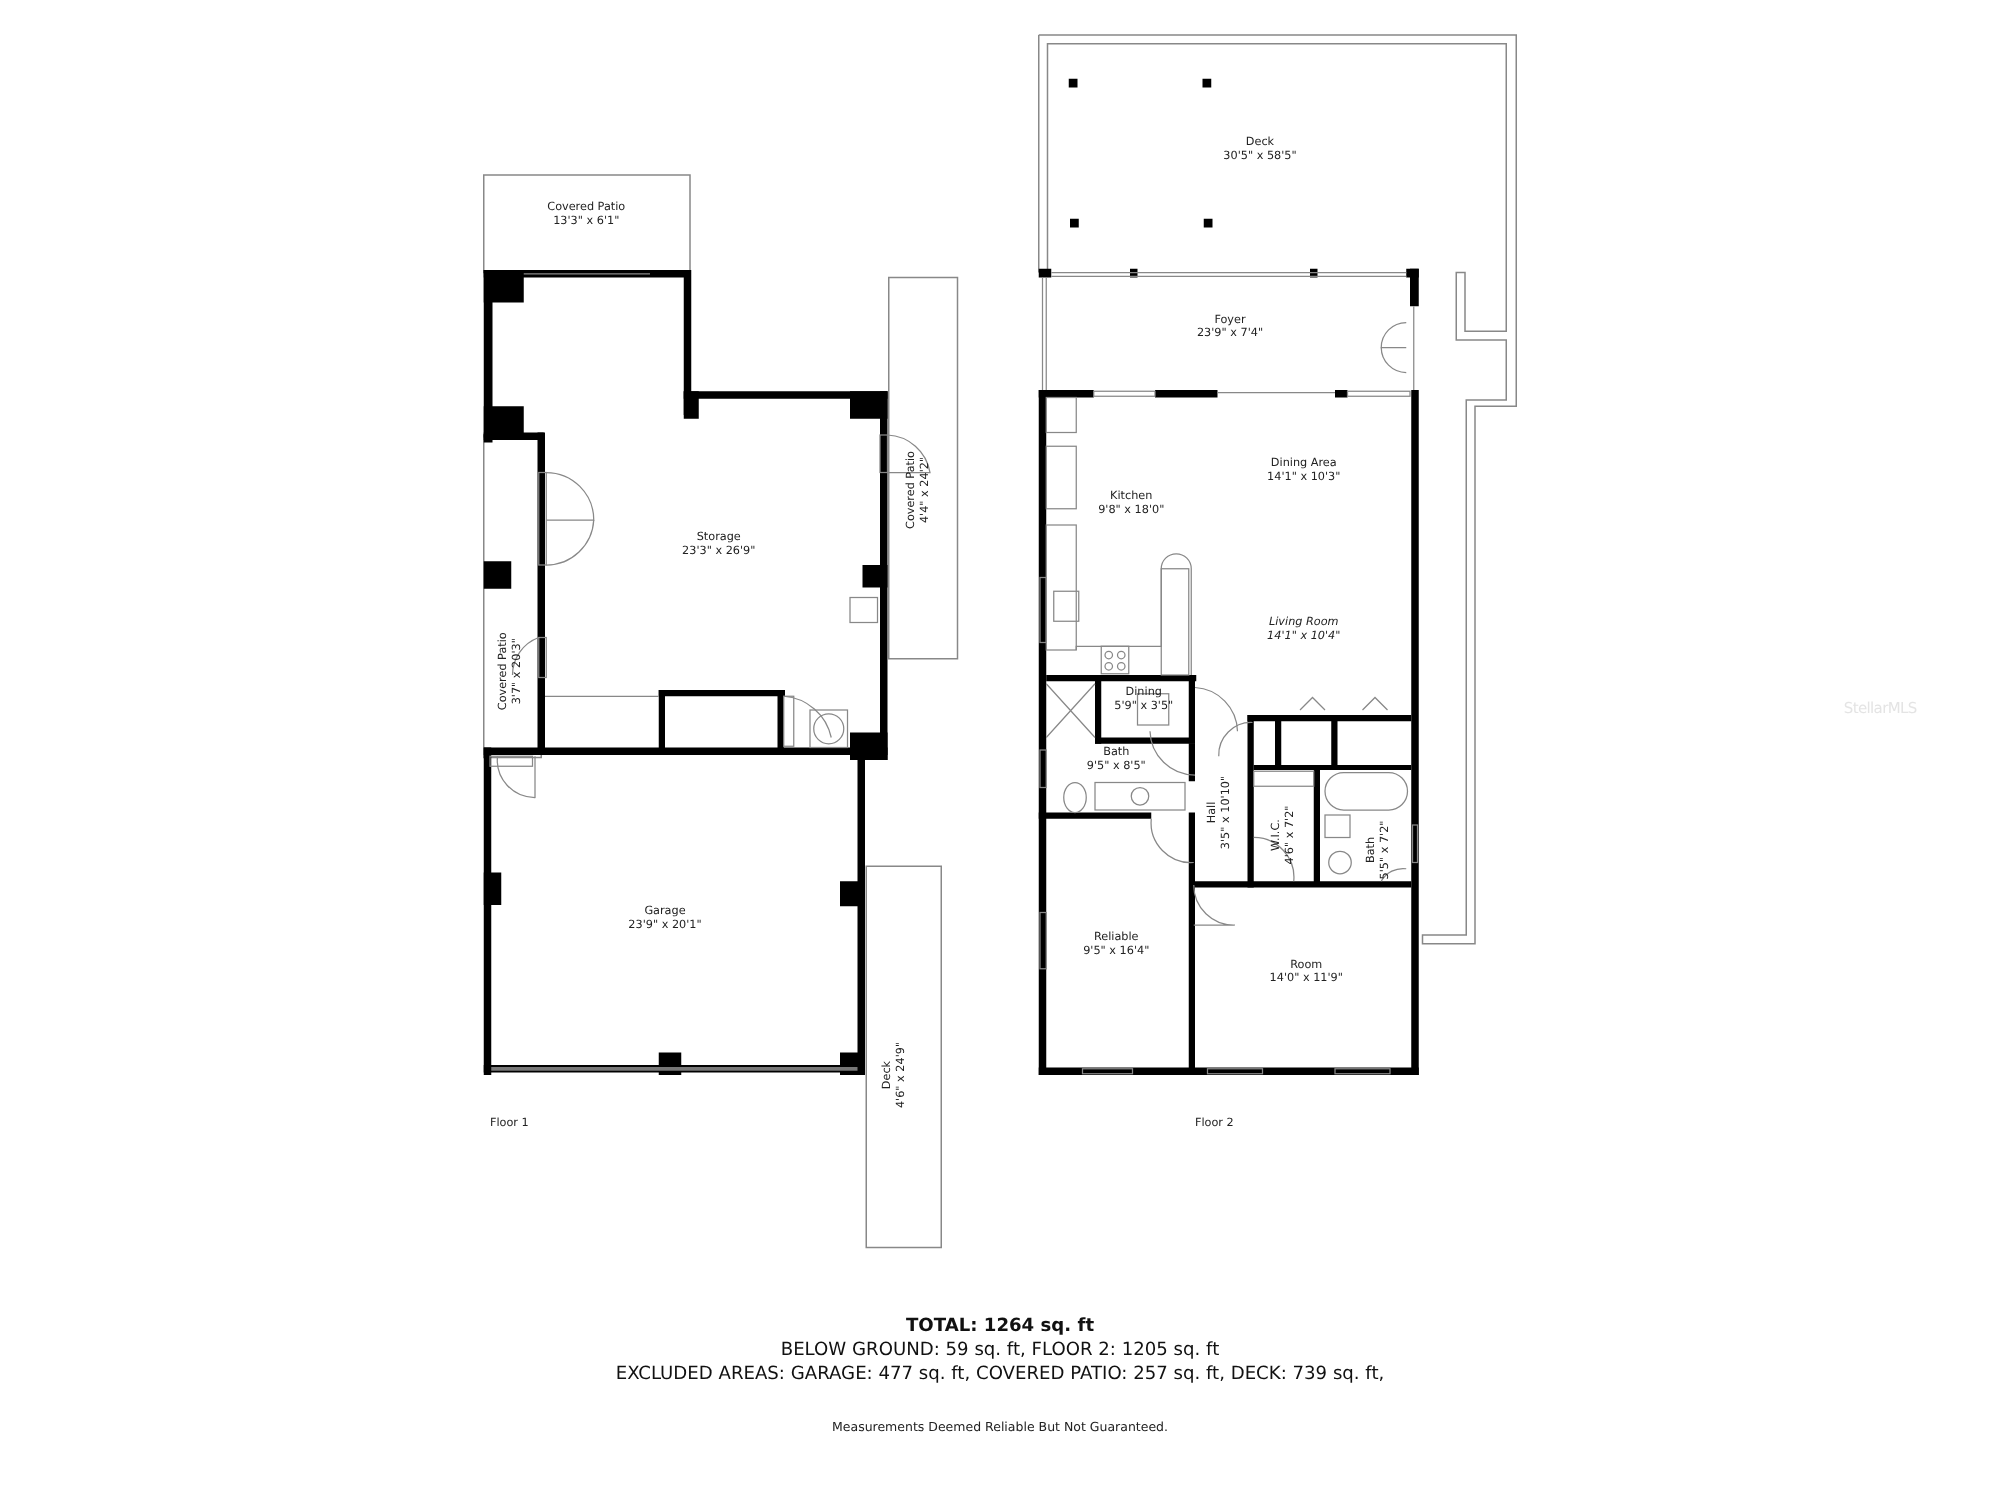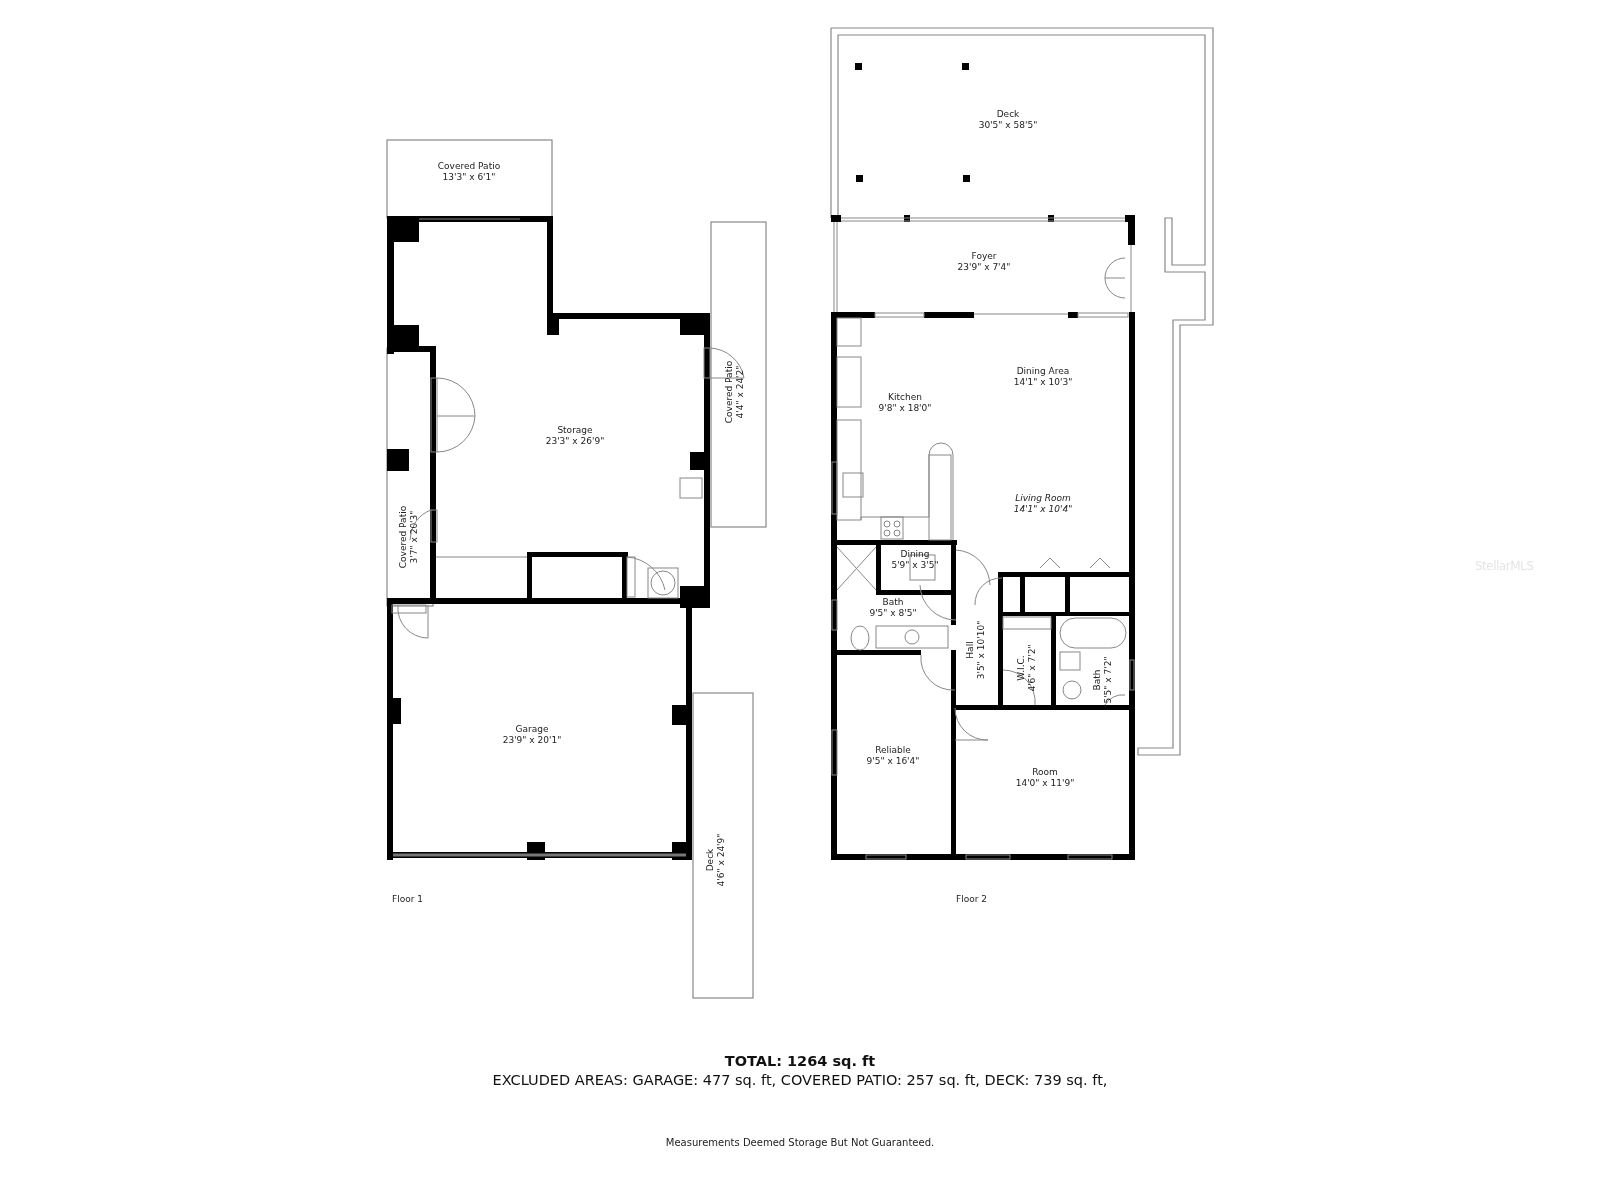--- a/index.html
+++ b/index.html
@@ -244,15 +244,16 @@
 <div class="lbl" style="left:1045px;top:778px;">
     <div>Room</div>
     <div>14'0" x 11'9"</div>
   </div>
 <div class="floorlbl" style="left:956px;top:894px;">Floor 2</div>
 
 <div class="watermark">StellarMLS</div>
 
 <div class="summary">
   <div class="total">TOTAL: 1264 sq. ft</div>
+  <div>BELOW GROUND: 59 sq. ft, FLOOR 2: 1205 sq. ft</div>
   <div>EXCLUDED AREAS: GARAGE: 477 sq. ft, COVERED PATIO: 257 sq. ft, DECK: 739 sq. ft,</div>
 </div>
-<div class="disclaimer">Measurements Deemed Storage But Not Guaranteed.</div>
+<div class="disclaimer">Measurements Deemed Reliable But Not Guaranteed.</div>
 
 </body></html>

